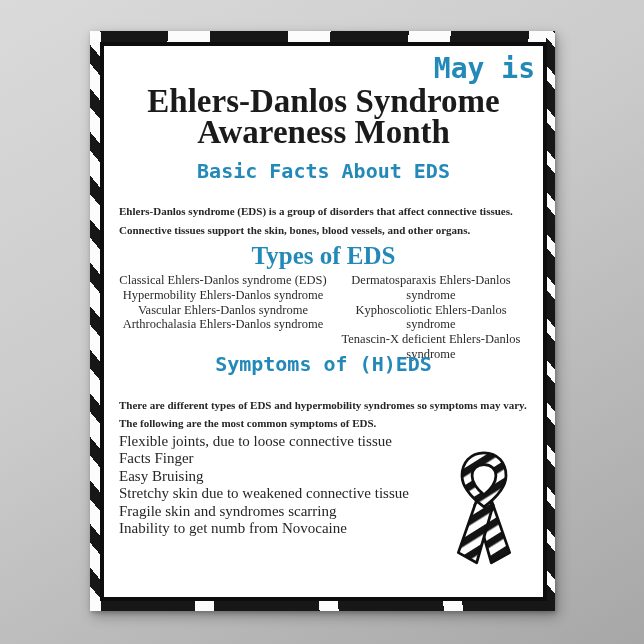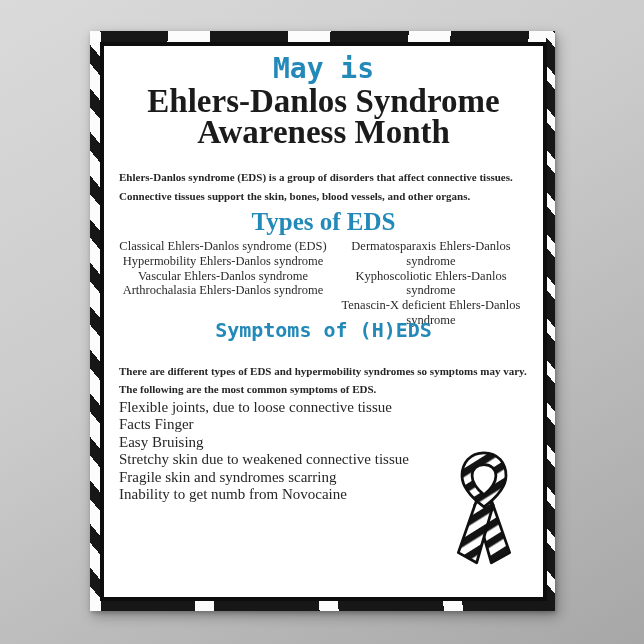--- a/index.html
+++ b/index.html
@@ -22,21 +22,21 @@
     background:repeating-linear-gradient(86deg,#171717 0 105px,#fcfcfc 105px 124px);}
   .zebra-left{left:0;top:0;bottom:0;width:11px;
     background:repeating-linear-gradient(50deg,#fcfcfc 0 16px,#171717 16px 28px);}
   .zebra-right{right:0;top:0;bottom:0;width:9px;
     background:repeating-linear-gradient(50deg,#171717 0 18px,#fcfcfc 18px 27px);}
   .frame{
     position:absolute;left:10px;top:11px;right:8px;bottom:10px;
     border:4px solid #0d0d0d;background:#ffffff;overflow:hidden;
   }
   .eyebrow{
-    margin:9px 15px 0;text-align:center;
+    margin:9px 8px 0;text-align:right;
     font-family:"DejaVu Sans Mono", monospace;font-weight:bold;
     font-size:28px;line-height:28px;color:#2289b8;
   }
   .title{
     margin:3px 8px 0;text-align:center;
     font-family:"Liberation Serif", serif;font-weight:bold;
     font-size:33px;line-height:31px;color:#1b1b1b;letter-spacing:0;
   }
   .heading{margin:0;text-align:center;color:#2289b8;font-weight:bold;}
   .h-basic{
@@ -76,20 +76,21 @@
   <div class="poster">
     <div class="zebra zebra-top"></div>
     <div class="zebra zebra-bottom"></div>
     <div class="zebra zebra-left"></div>
     <div class="zebra zebra-right"></div>
 
     <div class="frame">
       <div class="eyebrow">May is</div>
       <h1 class="title">Ehlers-Danlos Syndrome Awareness Month</h1>
 
+      <h2 class="heading h-basic">Basic Facts About EDS</h2>
       <p class="body-text">Ehlers-Danlos syndrome (EDS) is a group of disorders that affect connective tissues. Connective tissues support the skin, bones, blood vessels, and other organs.</p>
 
       <h2 class="heading h-types">Types of EDS</h2>
       <div class="columns">
         <div class="col col-left">
             <div class="list-line">Classical Ehlers-Danlos syndrome (EDS)</div>
             <div class="list-line">Hypermobility Ehlers-Danlos syndrome</div>
             <div class="list-line">Vascular Ehlers-Danlos syndrome</div>
             <div class="list-line">Arthrochalasia Ehlers-Danlos syndrome</div>
           </div>

